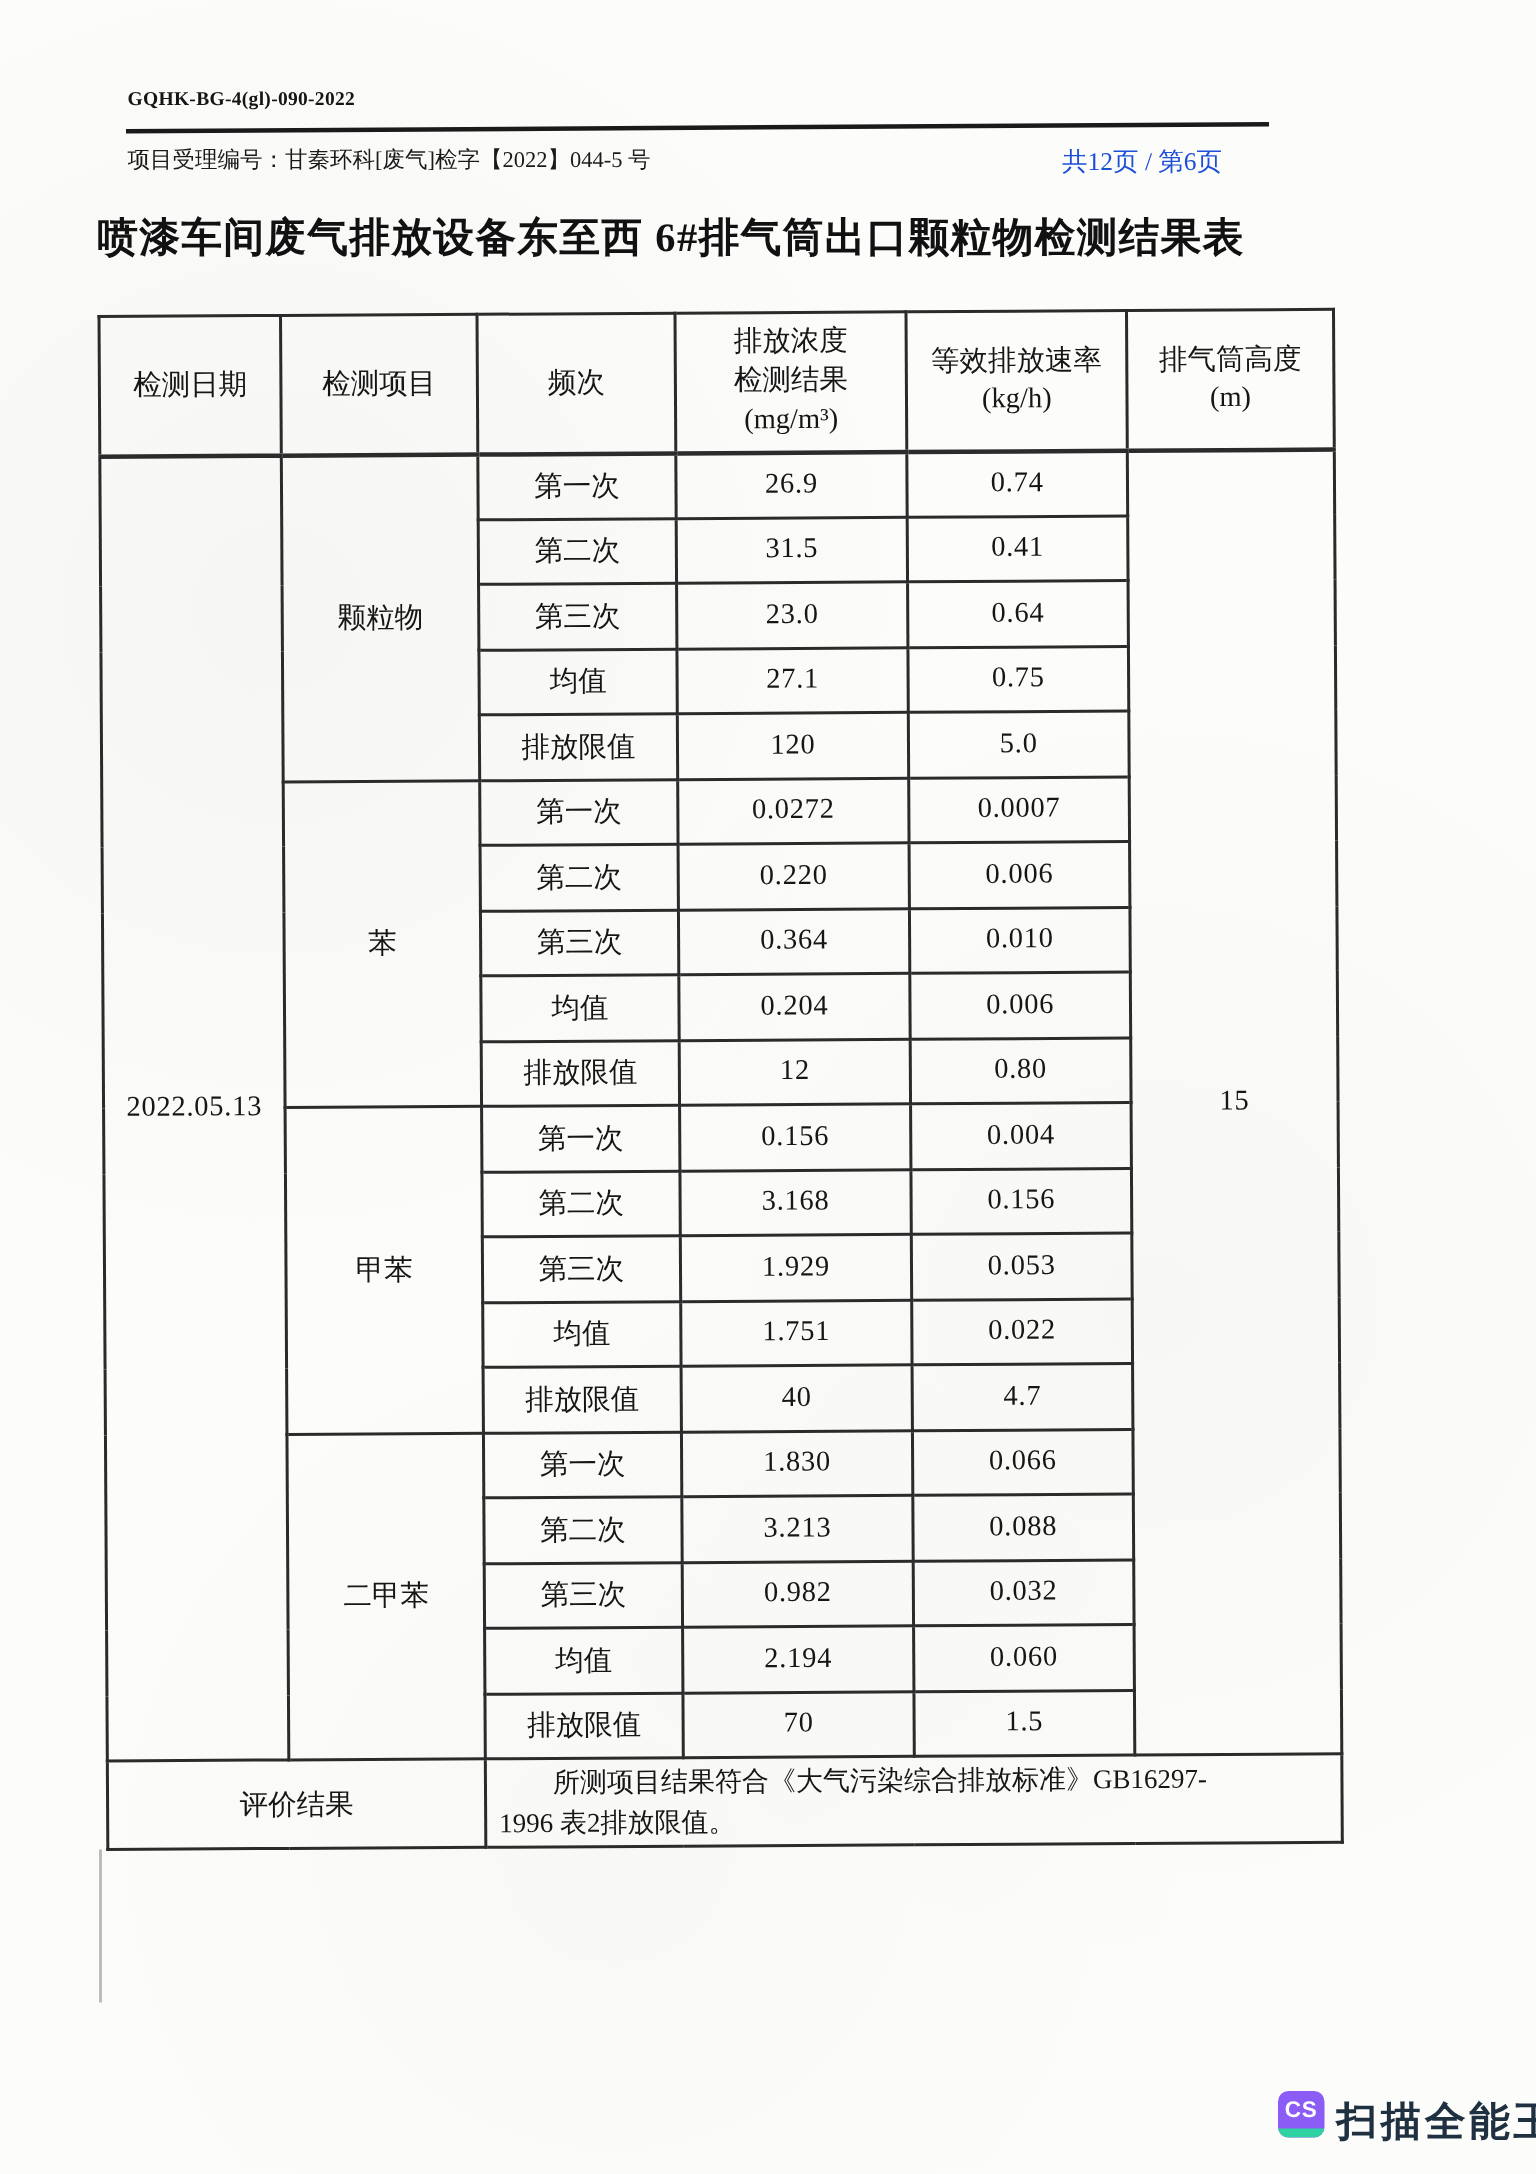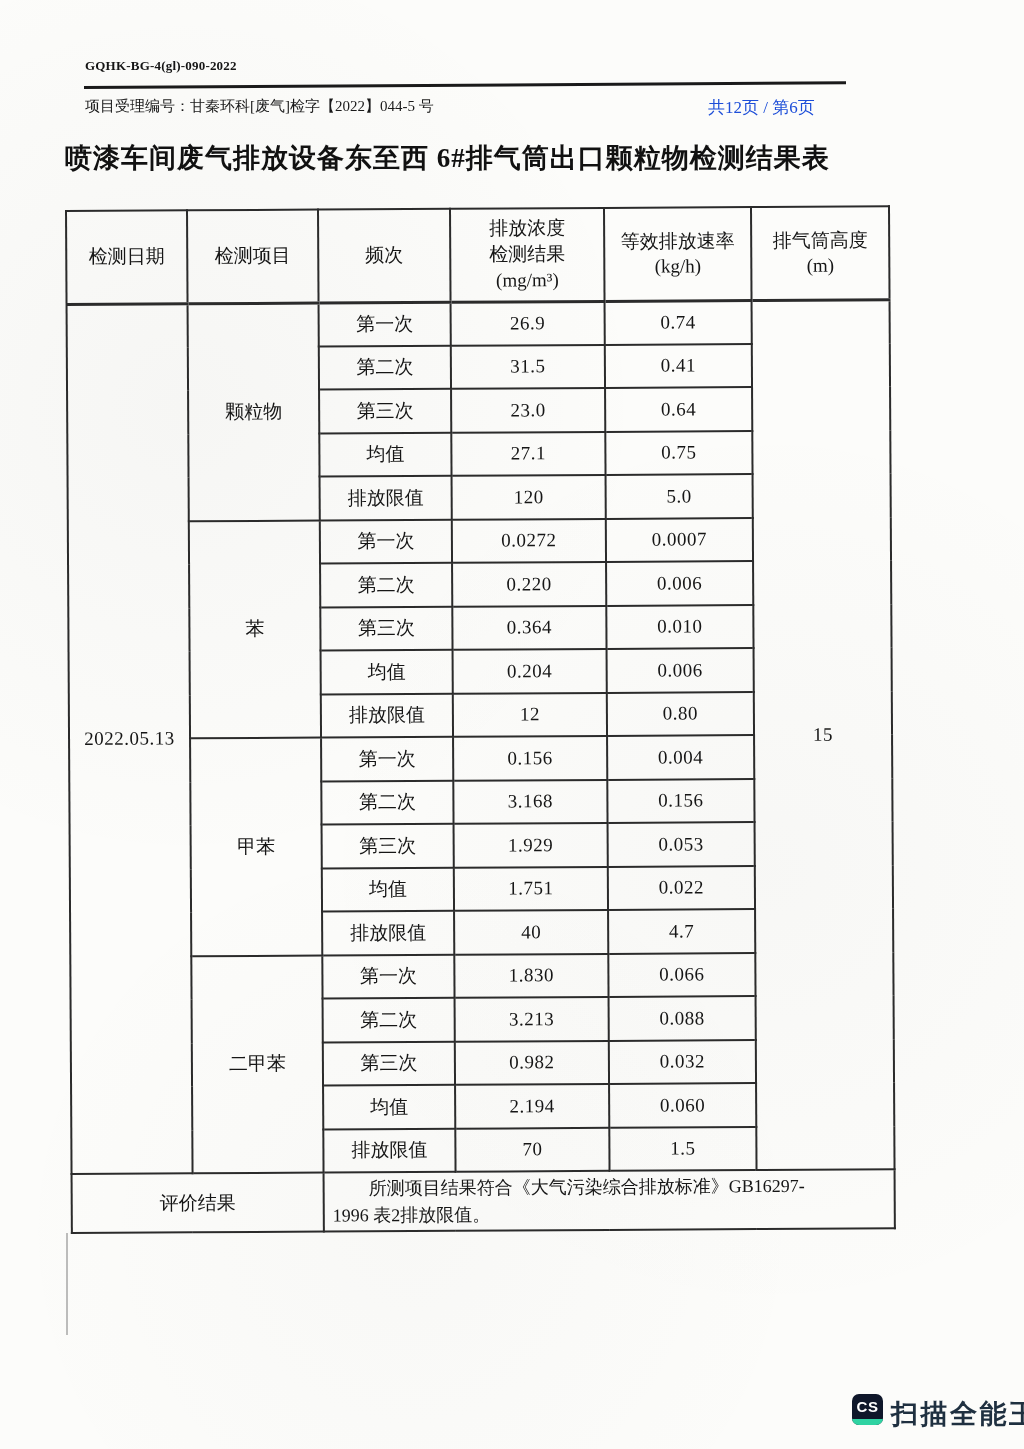--- a/index.html
+++ b/index.html
@@ -67,21 +67,21 @@
   .num { letter-spacing: 0.5px; }
 
   .stub-line {
     position: absolute; left: 66px; top: 1233px; width: 1.5px; height: 102px;
     background: #9a9a9a; opacity: 0.65;
   }
 
   .cs-logo { position: absolute; left: 852px; top: 1394px; width: 160px; height: 34px; }
   .cs-icon {
     position: absolute; left: 0; top: 0; width: 31px; height: 31px;
-    border-radius: 7px; overflow: hidden; background: #0f172a;
+    border-radius: 7px; overflow: hidden; background: #8b5cf6;
   }
   .cs-icon .cs-letters {
     position: absolute; left: 0; top: 1px; width: 31px; height: 24px;
     color: #ffffff; font-family: "Liberation Sans", "DejaVu Sans", sans-serif;
     font-weight: 700; font-size: 15px; line-height: 24px; text-align: center;
     letter-spacing: 0.5px;
   }
   .cs-icon .cs-teal {
     position: absolute; left: 0; bottom: 0; width: 31px; height: 6px;
     background: #2fd3a2;

